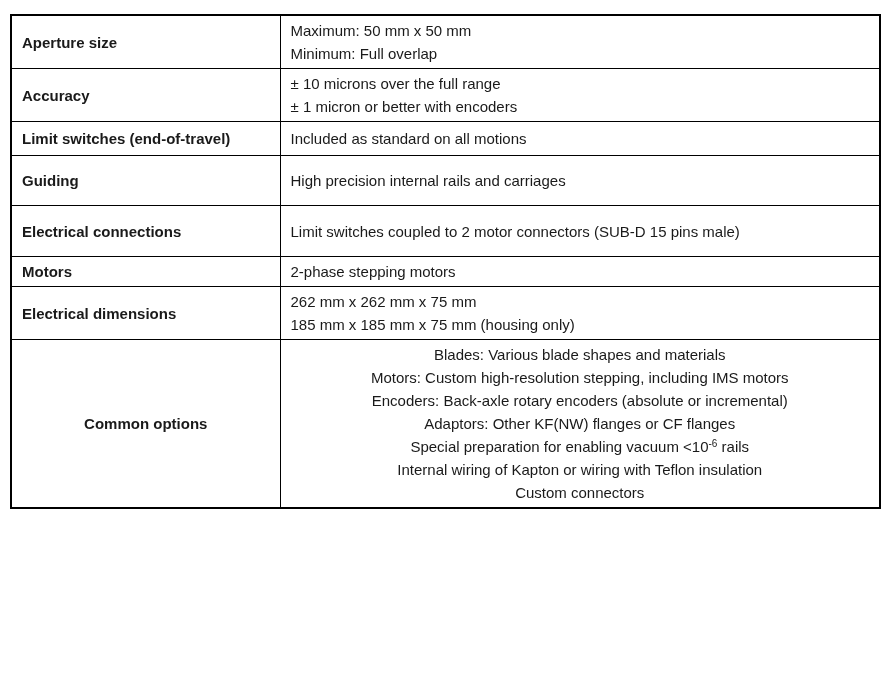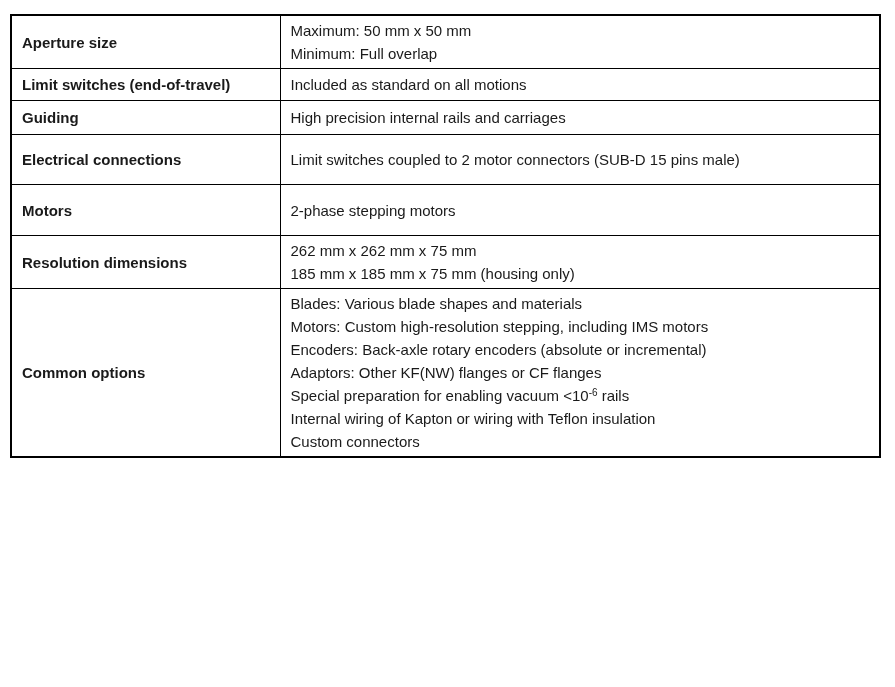--- a/index.html
+++ b/index.html
@@ -72,20 +72,27 @@
   <tr>
     <td class="label-cell">Aperture size</td>
     <td class="value-cell">
             <div class="line"><span>Maximum: 50 mm x 50 mm</span></div>
             <div class="line"><span>Minimum: Full overlap</span></div>
           </td>
   </tr>
 
 
 
+  <tr>
+    <td class="label-cell">Accuracy</td>
+    <td class="value-cell">
+            <div class="line"><span>± 10 microns over the full range</span></div>
+            <div class="line"><span>± 1 micron or better with encoders</span></div>
+          </td>
+  </tr>
 
 
   <tr>
     <td class="label-cell">Limit switches (end-of-travel)</td>
     <td class="value-cell">
             <div class="line"><span>Included as standard on all motions</span></div>
           </td>
   </tr>
 
   <tr>
@@ -103,21 +110,21 @@
   </tr>
 
   <tr>
     <td class="label-cell">Motors</td>
     <td class="value-cell">
             <div class="line"><span>2-phase stepping motors</span></div>
           </td>
   </tr>
 
   <tr>
-    <td class="label-cell">Resolution dimensions</td>
+    <td class="label-cell">Electrical dimensions</td>
     <td class="value-cell">
             <div class="line"><span>262 mm x 262 mm x 75 mm</span></div>
             <div class="line"><span>185 mm x 185 mm x 75 mm (housing only)</span></div>
           </td>
   </tr>
 
 
   <tr>
     <td class="label-cell">Common options</td>
     <td class="value-cell">

